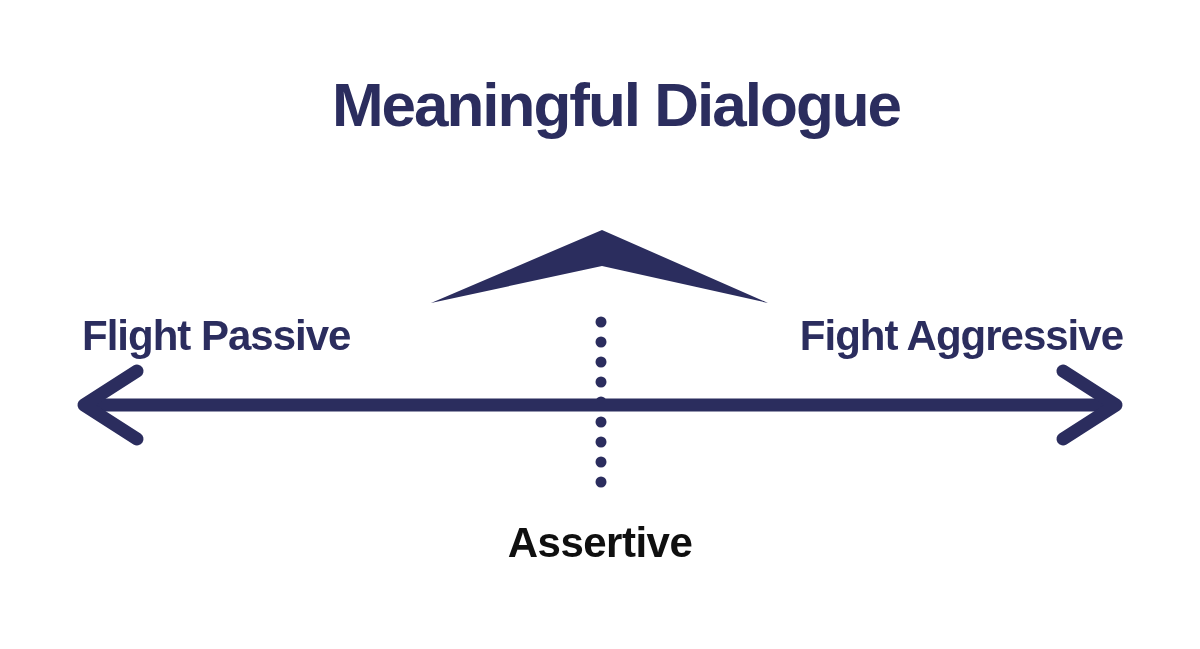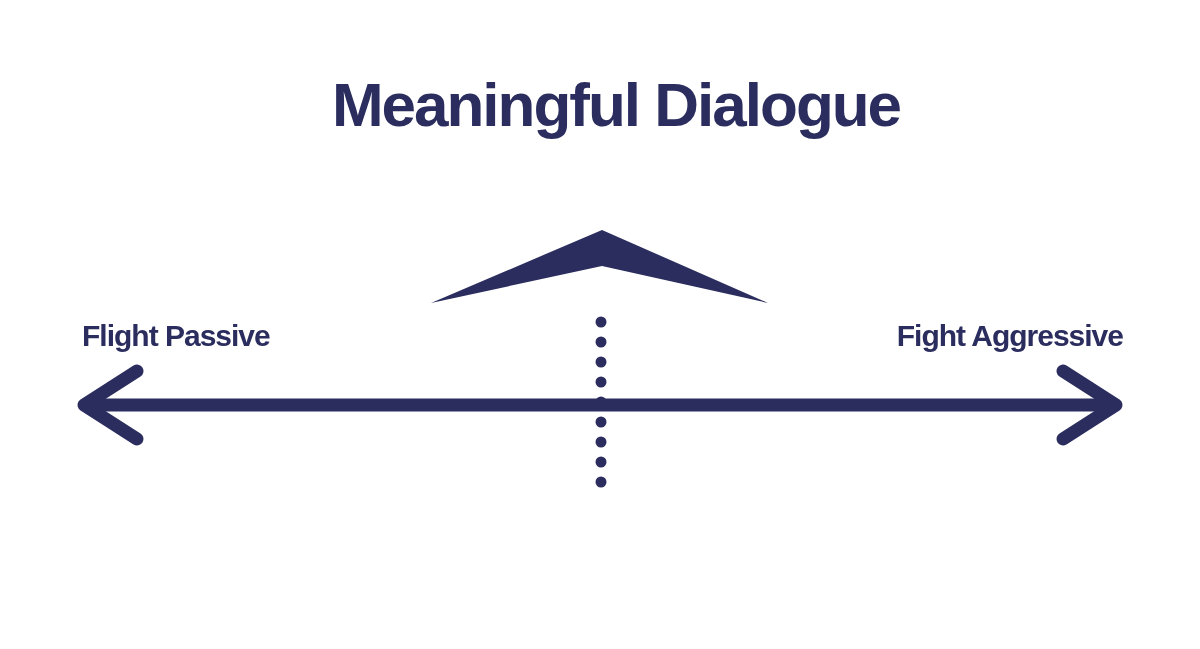--- a/index.html
+++ b/index.html
@@ -32,21 +32,21 @@
     text-align: center;
     font-size: 62px;
     line-height: 66px;
     font-weight: bold;
     letter-spacing: -2px;
     color: #2b2d5e;
     white-space: nowrap;
   }
   .axis-label {
     position: absolute;
-    font-size: 30px;
+    font-size: 42px;
     line-height: 44px;
     font-weight: bold;
     letter-spacing: -1px;
     color: #2b2d5e;
     white-space: nowrap;
   }
   .axis-label.left  { left: 82px;  top: 314px; }
   .axis-label.right { right: 77px; top: 314px; text-align: right; margin-left: 36px; }
   .center-label {
     position: absolute;
@@ -89,14 +89,15 @@
 
     <polyline points="1063,371 1116,405 1063,439" stroke-width="13" stroke-linecap="round" stroke-linejoin="round" fill="none" stroke="#2b2d5e"></polyline>
   </svg>
 
   <div class="title">Meaningful Dialogue</div>
 
   <div class="axis-label left">Flight Passive</div>
 
   <div class="axis-label right">Fight Aggressive</div>
 
+  <div class="center-label">Assertive</div>
 
 </div>
 
 </body></html>

